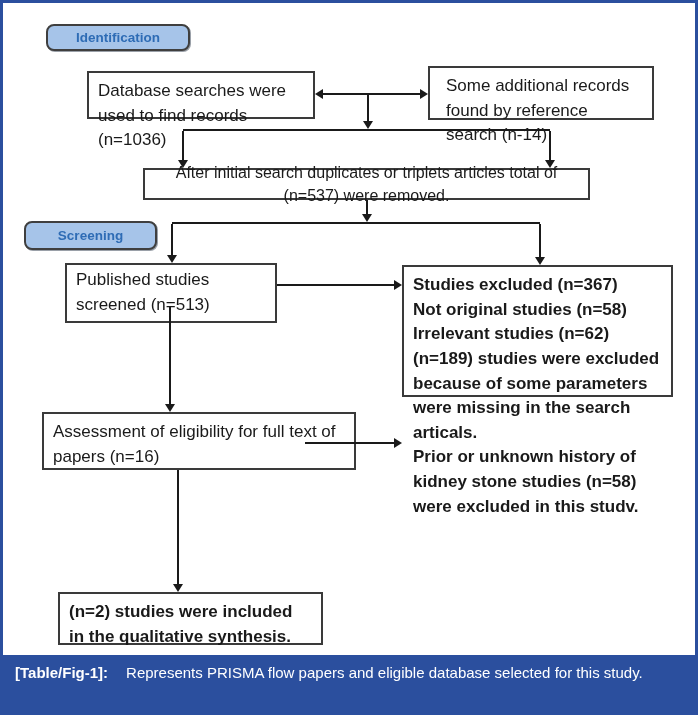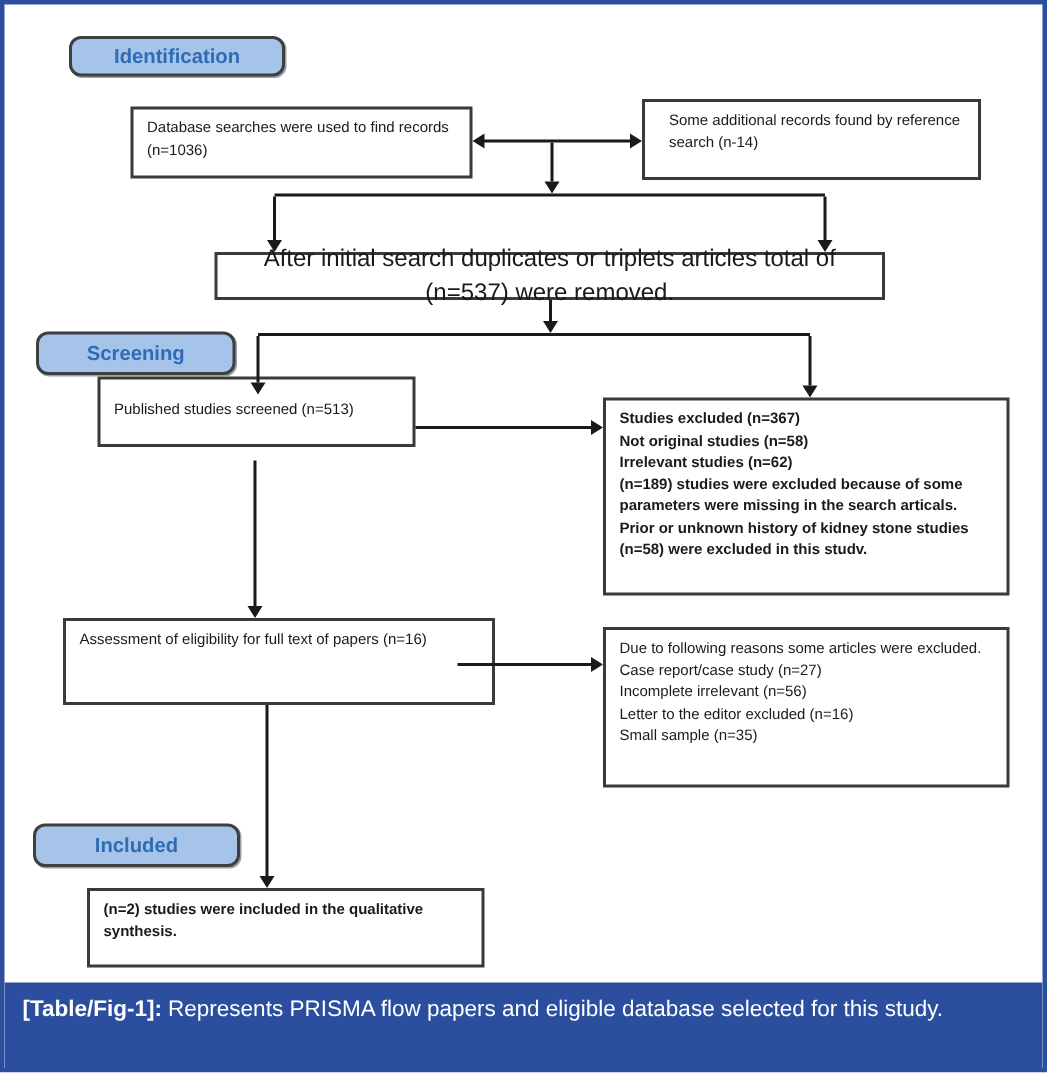--- a/index.html
+++ b/index.html
@@ -23,21 +23,21 @@
     font-size:13.5px;
     display:flex;align-items:center;justify-content:center;
     box-shadow:1px 1px 0 #9aa0a8;
   }
   .fbox{
     position:absolute;
     box-sizing:border-box;
     background:#ffffff;
     border:2px solid #3a3a3a;
     color:#1a1a1a;
-    font-size:10px;
+    font-size:17px;
     line-height:1.45;
     padding:6px 9px;
     white-space:pre-line;
   }
   .fbox.center{
     display:flex;align-items:center;justify-content:center;
     text-align:center;white-space:normal;
     font-size:16px;
   }
   .fbox.heavy{font-weight:600;}
@@ -51,58 +51,50 @@
   .caption{
     position:absolute;
     left:0;top:652px;width:692px;height:57px;
     box-sizing:border-box;
     background:#2b4f9e;
     color:#ffffff;
     font-size:15px;
     line-height:1.45;
     padding:7px 12px;
   }
-  .caption .cap-label{font-weight:bold;margin-right:4px;}
+  .caption .cap-label{font-weight:bold;margin-right:18px;}
 </style>
 </head>
 <body>
 
 <div id="figure">
 
   <div class="stage-badge" style="left:43px;top:21px;width:144px;height:27px;">
     <span>Identification</span>
   </div>
   <div class="stage-badge" style="left:21px;top:218px;width:133px;height:29px;">
     <span>Screening</span>
   </div>
-  <div class="stage-badge" style="left:19px;top:546px;width:138px;height:29px;">
-    <span>Included</span>
-  </div>
 
   <div class="fbox" style="left:84px;top:68px;width:228px;height:48px;">Database searches were used to find records (n=1036)</div>
 
   <div class="fbox" style="left:425px;top:63px;width:226px;height:54px;padding-left:16px;">Some additional records found by reference search (n-14)</div>
 
   <div class="fbox center" style="left:140px;top:165px;width:447px;height:32px;">After initial search duplicates or triplets articles total of (n=537) were removed.</div>
 
-  <div class="fbox" style="left:62px;top:248px;width:212px;height:47px;display:flex;align-items:center;">Published studies screened (n=513)</div>
+  <div class="fbox" style="left:62px;top:260px;width:212px;height:60px;display:flex;align-items:center;">Published studies screened (n=513)</div>
 
   <div class="fbox heavy" style="left:399px;top:262px;width:271px;height:132px;">Studies excluded (n=367)
 Not original studies (n=58)
 Irrelevant studies (n=62)
 (n=189) studies were excluded because of some parameters were missing in the search articals.
 Prior or unknown history of kidney stone studies (n=58) were excluded in this studv.</div>
 
-  <div class="fbox" style="left:39px;top:409px;width:288px;height:58px;">Assessment of eligibility for full text of papers (n=16)</div>
+  <div class="fbox" style="left:39px;top:409px;width:314px;height:58px;">Assessment of eligibility for full text of papers (n=16)</div>
 
-  <div class="fbox" style="left:399px;top:415px;width:271px;height:107px;">Due to following reasons some articles were excluded.
-Case report/case study (n=27)
-Incomplete irrelevant (n=56)
-Letter to the editor excluded (n=16)
-Small sample (n=35)</div>
 
   <div class="fbox heavy" style="left:55px;top:589px;width:265px;height:53px;">(n=2) studies were included in the qualitative synthesis.</div>
 
   <div class="hline" style="left:317px;top:90px;width:103px;"></div>
   <div class="arr left" style="left:312px;top:86px;"></div>
   <div class="arr right" style="left:417px;top:86px;"></div>
 
   <div class="vline" style="left:364px;top:92px;height:26px;"></div>
   <div class="arr down" style="left:360px;top:118px;"></div>
   <div class="hline" style="left:180px;top:126px;width:367px;"></div>

